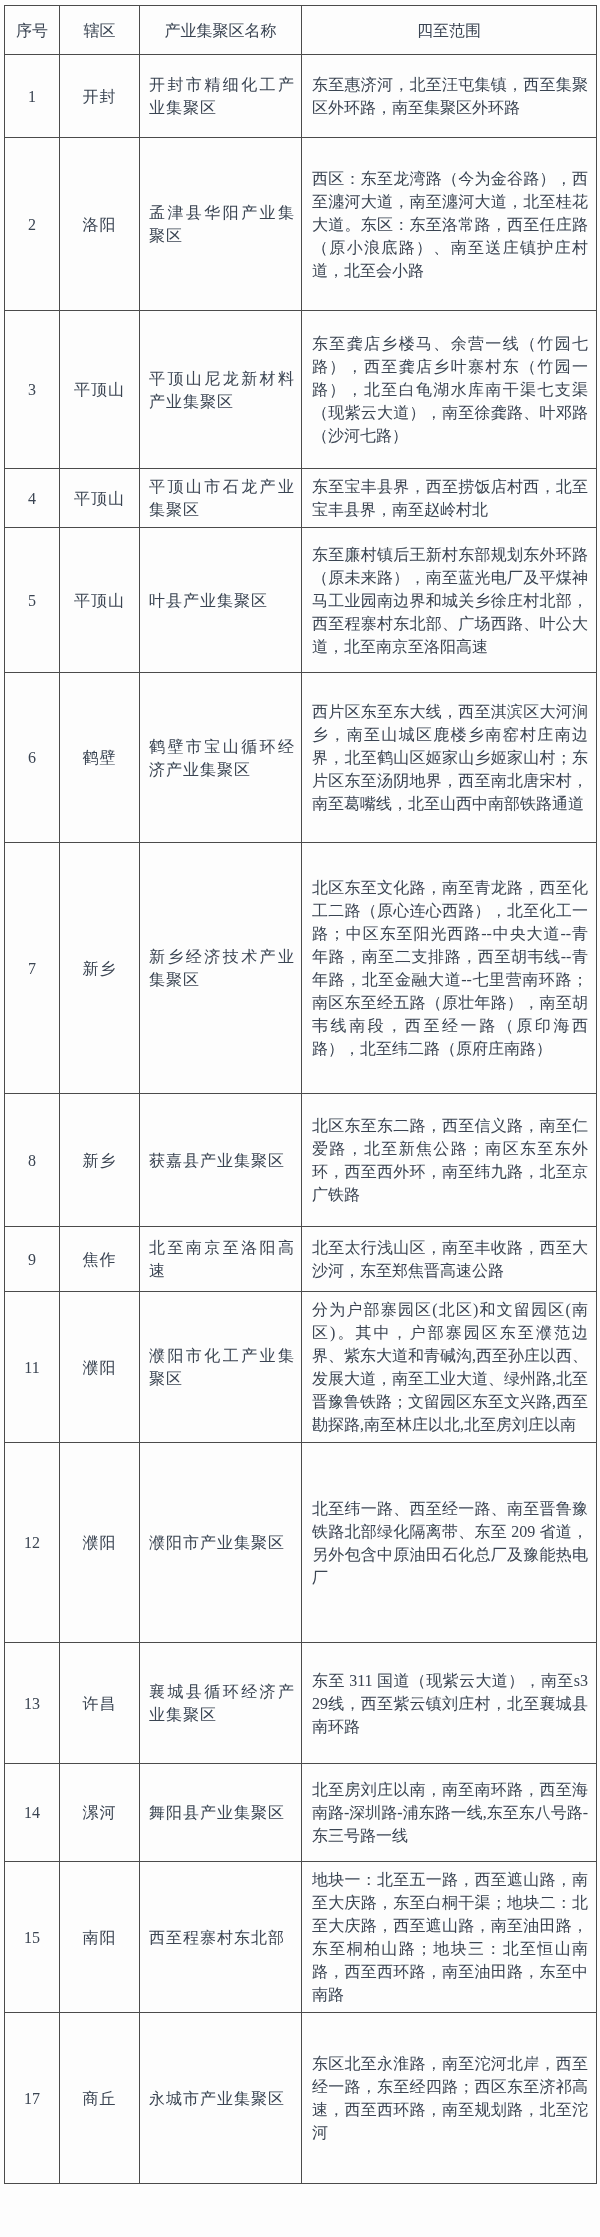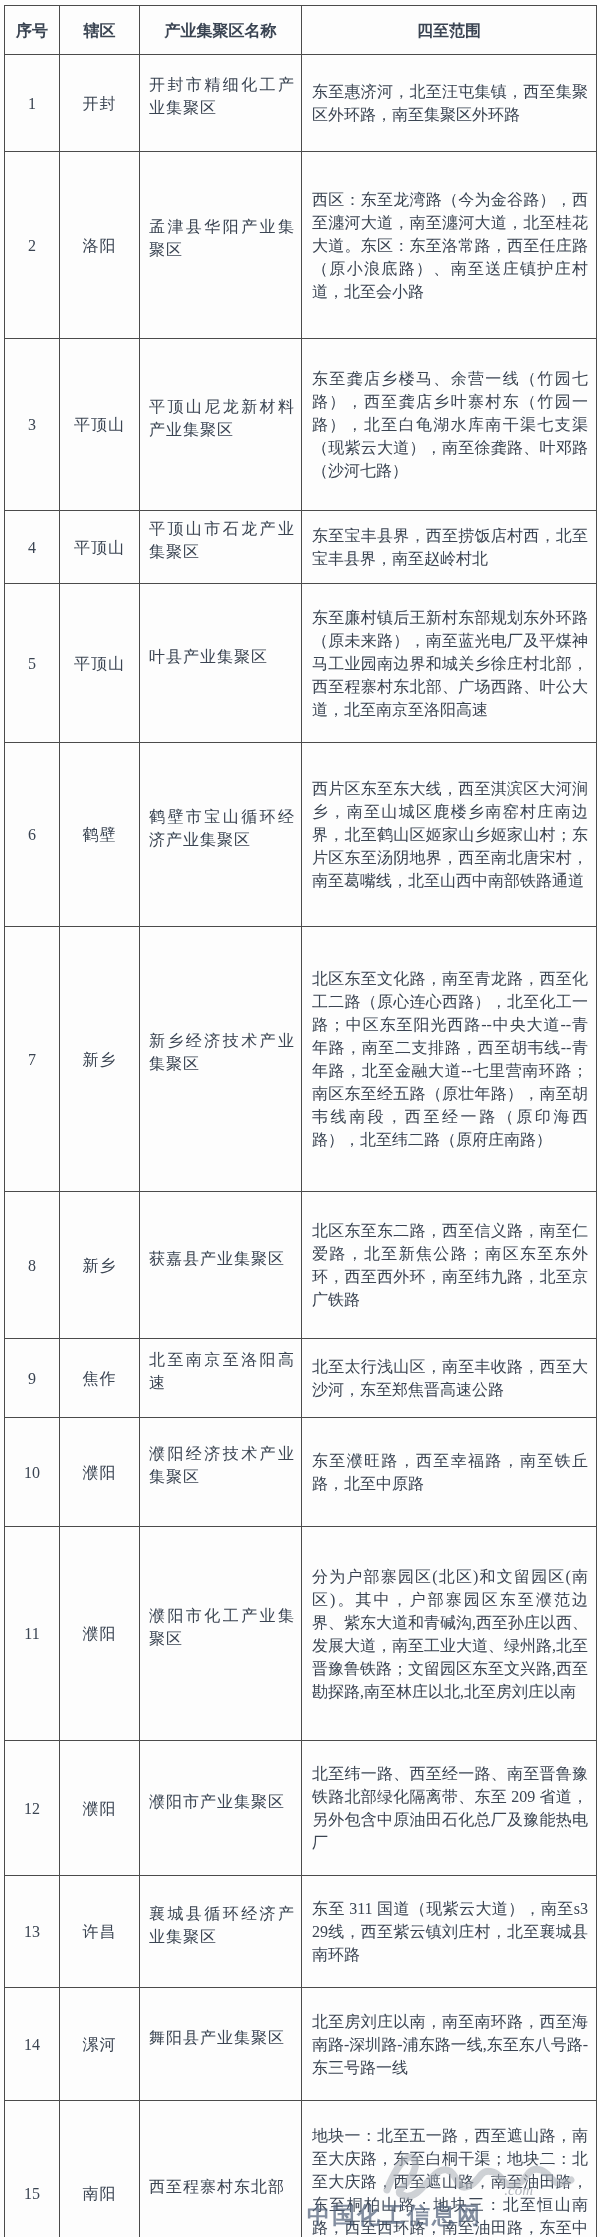--- a/index.html
+++ b/index.html
@@ -16,24 +16,24 @@
     position:absolute;left:4px;top:5px;width:592px;
     border-collapse:collapse;table-layout:fixed;
   }
   .btable th,.btable td{
     border:1px solid var(--border);
     color:var(--text);
     font-size:16px;line-height:23px;
     vertical-align:middle;
     word-break:break-all;
   }
-  .btable th{font-weight:bold;text-align:center;height:40px;padding:4px 2px;}
+  .btable th{font-weight:normal;text-align:center;height:40px;padding:4px 2px;}
   td.c-no{text-align:center;font-family:"Liberation Serif",serif;}
   td.c-dist{text-align:center;letter-spacing:1px;}
-  td.c-name{padding:6px 6px 20px 9px;text-align:justify;text-justify:inter-character;letter-spacing:1px;}
+  td.c-name{padding:6px 6px 6px 9px;text-align:justify;text-justify:inter-character;letter-spacing:1px;}
   td.c-range{padding:6px 8px 6px 10px;text-align:justify;text-justify:inter-character;}
   
   tbody tr:nth-child(1) td{height:70px;}
   tbody tr:nth-child(2) td{height:160px;}
   tbody tr:nth-child(3) td{height:145px;}
   tbody tr:nth-child(4) td{height:46px;}
   tbody tr:nth-child(5) td{height:132px;}
   tbody tr:nth-child(6) td{height:157px;}
   tbody tr:nth-child(7) td{height:238px;}
   tbody tr:nth-child(8) td{height:120px;}
@@ -131,26 +131,20 @@
         <td class="c-name">获嘉县产业集聚区</td>
         <td class="c-range">北区东至东二路，西至信义路，南至仁爱路，北至新焦公路；南区东至东外环，西至西外环，南至纬九路，北至京广铁路</td>
       </tr>
       <tr>
         <td class="c-no">9</td>
         <td class="c-dist">焦作</td>
         <td class="c-name">北至南京至洛阳高速</td>
         <td class="c-range">北至太行浅山区，南至丰收路，西至大沙河，东至郑焦晋高速公路</td>
       </tr>
       <tr>
-        <td class="c-no">10</td>
-        <td class="c-dist">濮阳</td>
-        <td class="c-name">濮阳经济技术产业集聚区</td>
-        <td class="c-range">东至濮旺路，西至幸福路，南至铁丘路，北至中原路</td>
-      </tr>
-      <tr>
         <td class="c-no">11</td>
         <td class="c-dist">濮阳</td>
         <td class="c-name">濮阳市化工产业集聚区</td>
         <td class="c-range">分为户部寨园区(北区)和文留园区(南区)。其中，户部寨园区东至濮范边界、紫东大道和青碱沟,西至孙庄以西、发展大道，南至工业大道、绿州路,北至晋豫鲁铁路；文留园区东至文兴路,西至勘探路,南至林庄以北,北至房刘庄以南</td>
       </tr>
       <tr>
         <td class="c-no">12</td>
         <td class="c-dist">濮阳</td>
         <td class="c-name">濮阳市产业集聚区</td>
         <td class="c-range">北至纬一路、西至经一路、南至晋鲁豫铁路北部绿化隔离带、东至 209 省道，另外包含中原油田石化总厂及豫能热电厂</td>
@@ -176,23 +170,14 @@
       <tr>
         <td class="c-no">17</td>
         <td class="c-dist">商丘</td>
         <td class="c-name">永城市产业集聚区</td>
         <td class="c-range">东区北至永淮路，南至沱河北岸，西至经一路，东至经四路；西区东至济祁高速，西至西环路，南至规划路，北至沱河</td>
       </tr>
 
     </tbody>
   </table>
 
-  <div class="watermark">
-    <svg class="wm-squiggle" width="210" height="58" viewBox="0 0 210 58">
-      <path d="M12 44 C 26 6, 44 4, 40 22 C 36 40, 14 46, 30 50 C 46 54, 58 20, 72 24
-               C 84 27, 80 46, 94 40 C 106 35, 104 22, 118 26 C 130 30, 128 44, 142 38
-               C 154 33, 152 20, 166 24 C 178 28, 176 44, 196 34" fill="none" stroke="#a9aeb6" stroke-width="7" stroke-linecap="round"></path>
-    </svg>
-    <span class="wm-domain">.com</span>
-    <div class="wm-cn">中国化工信息网</div>
-  </div>
 
 </div>
 
 </body></html>

